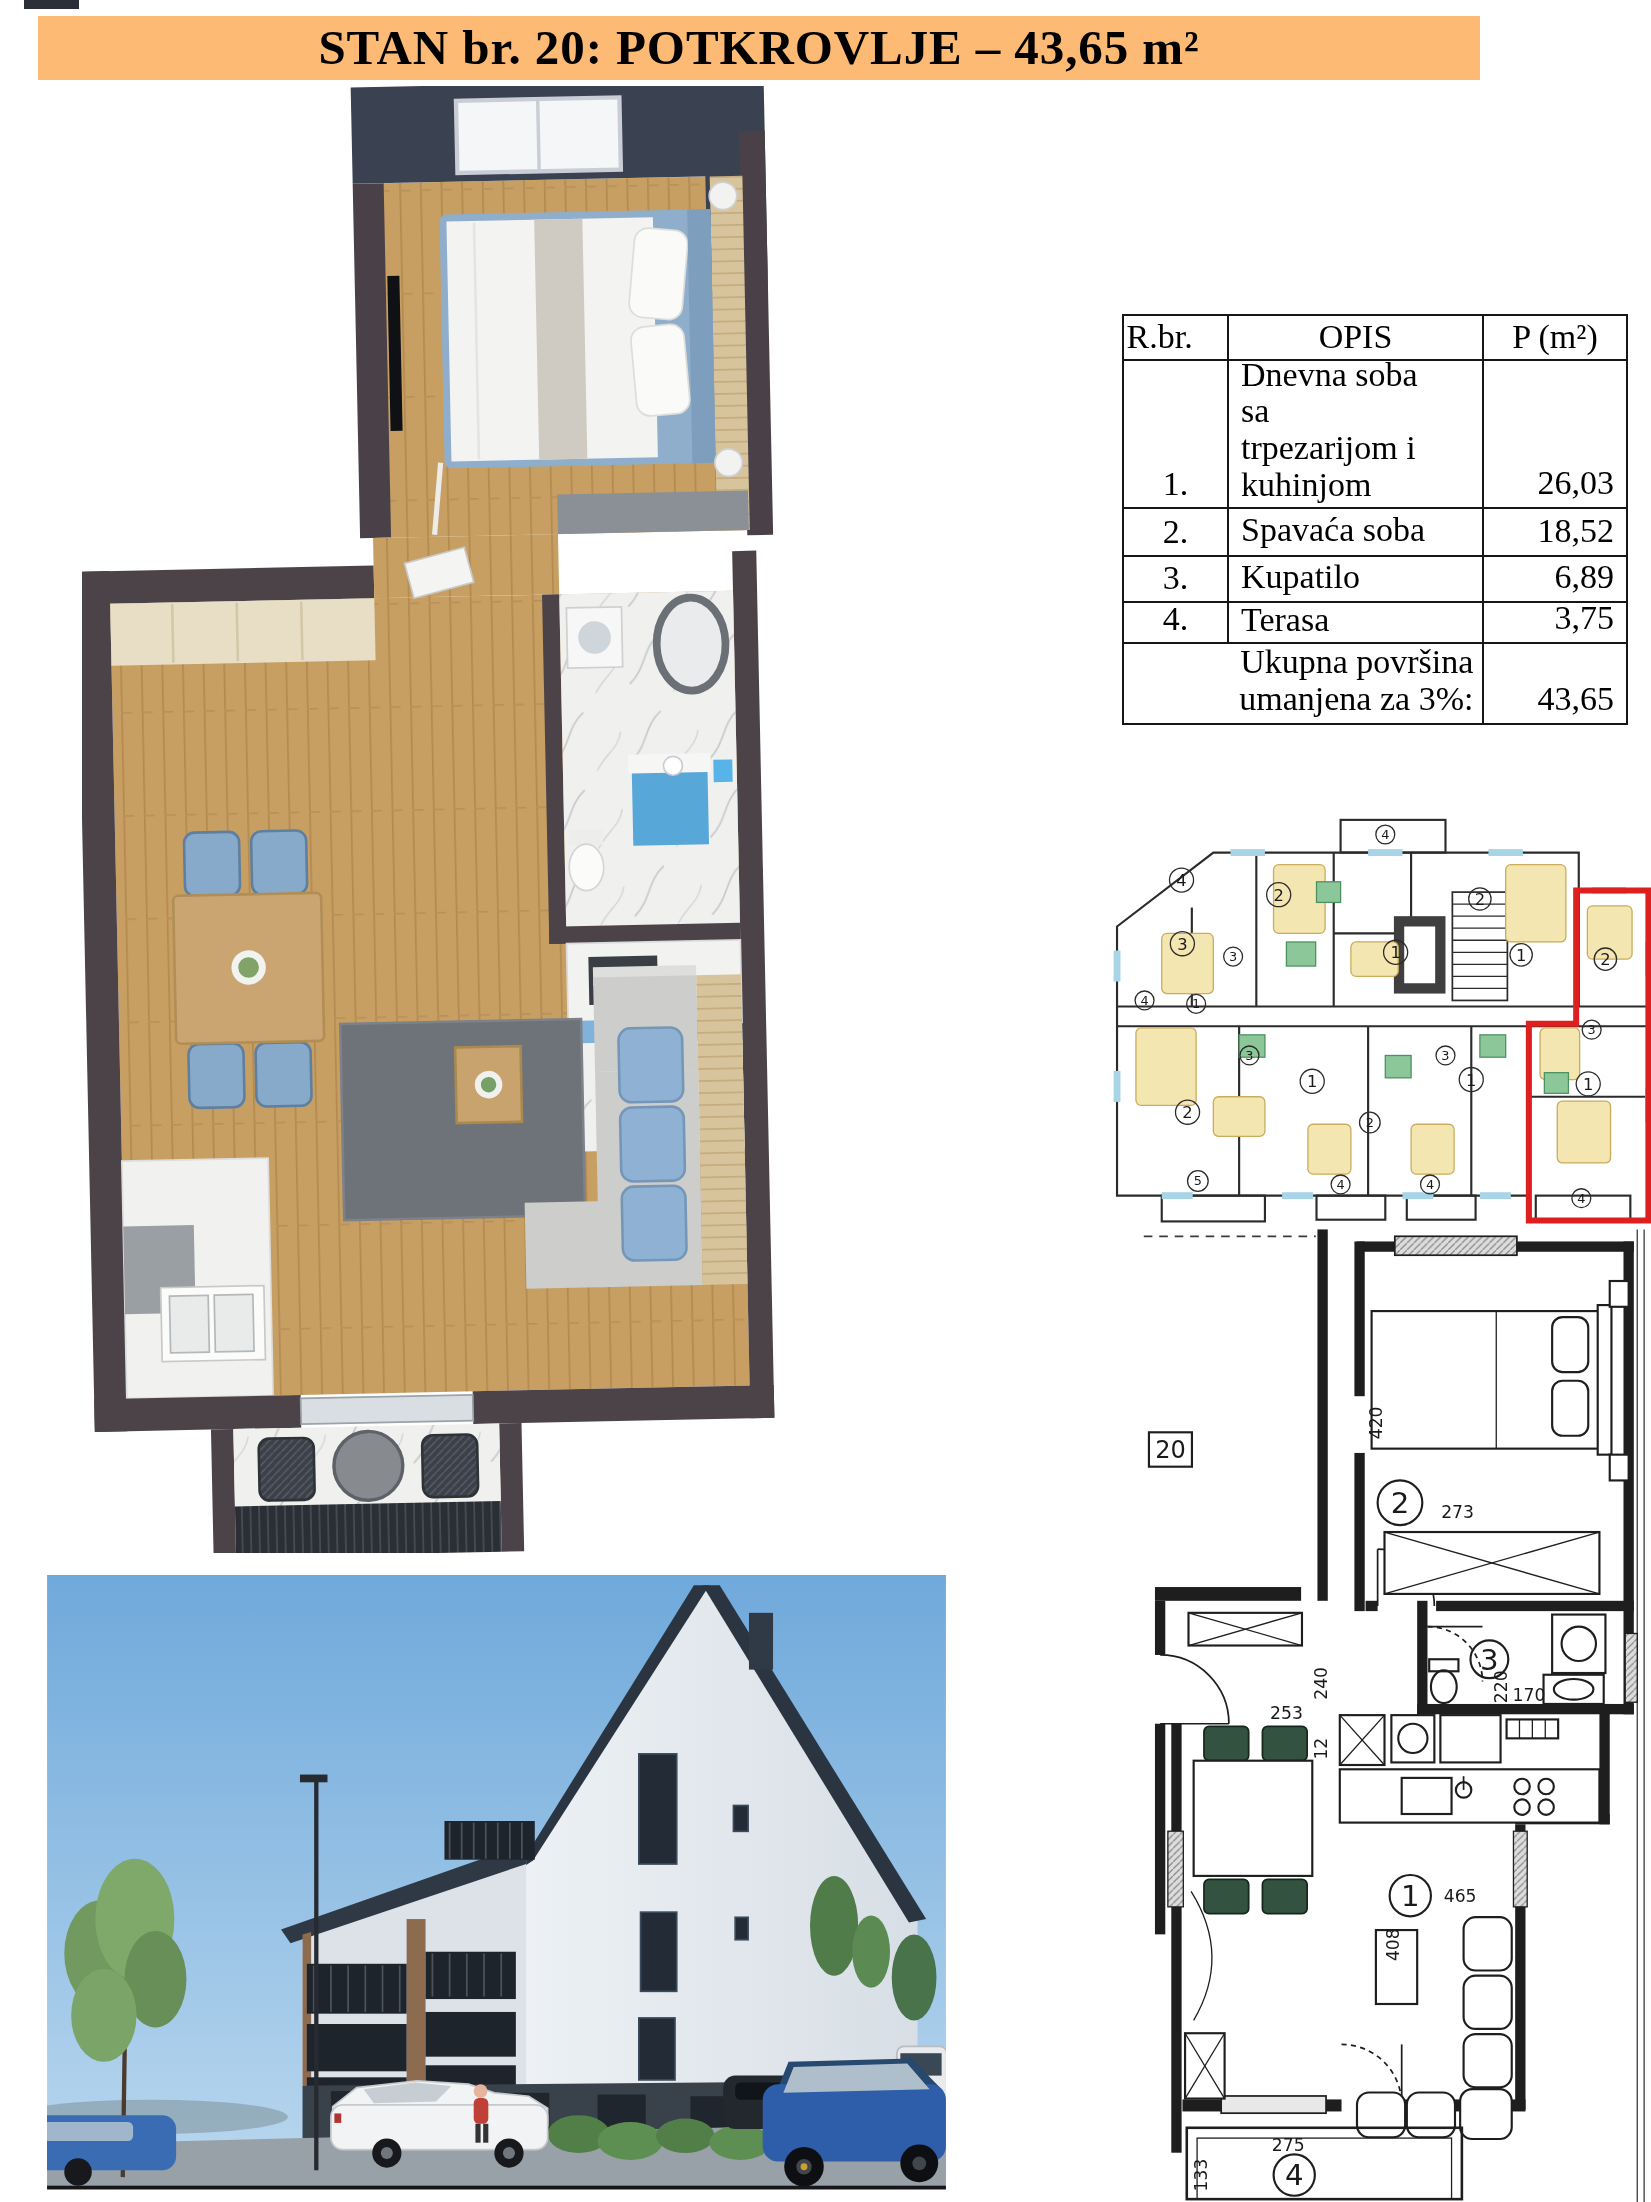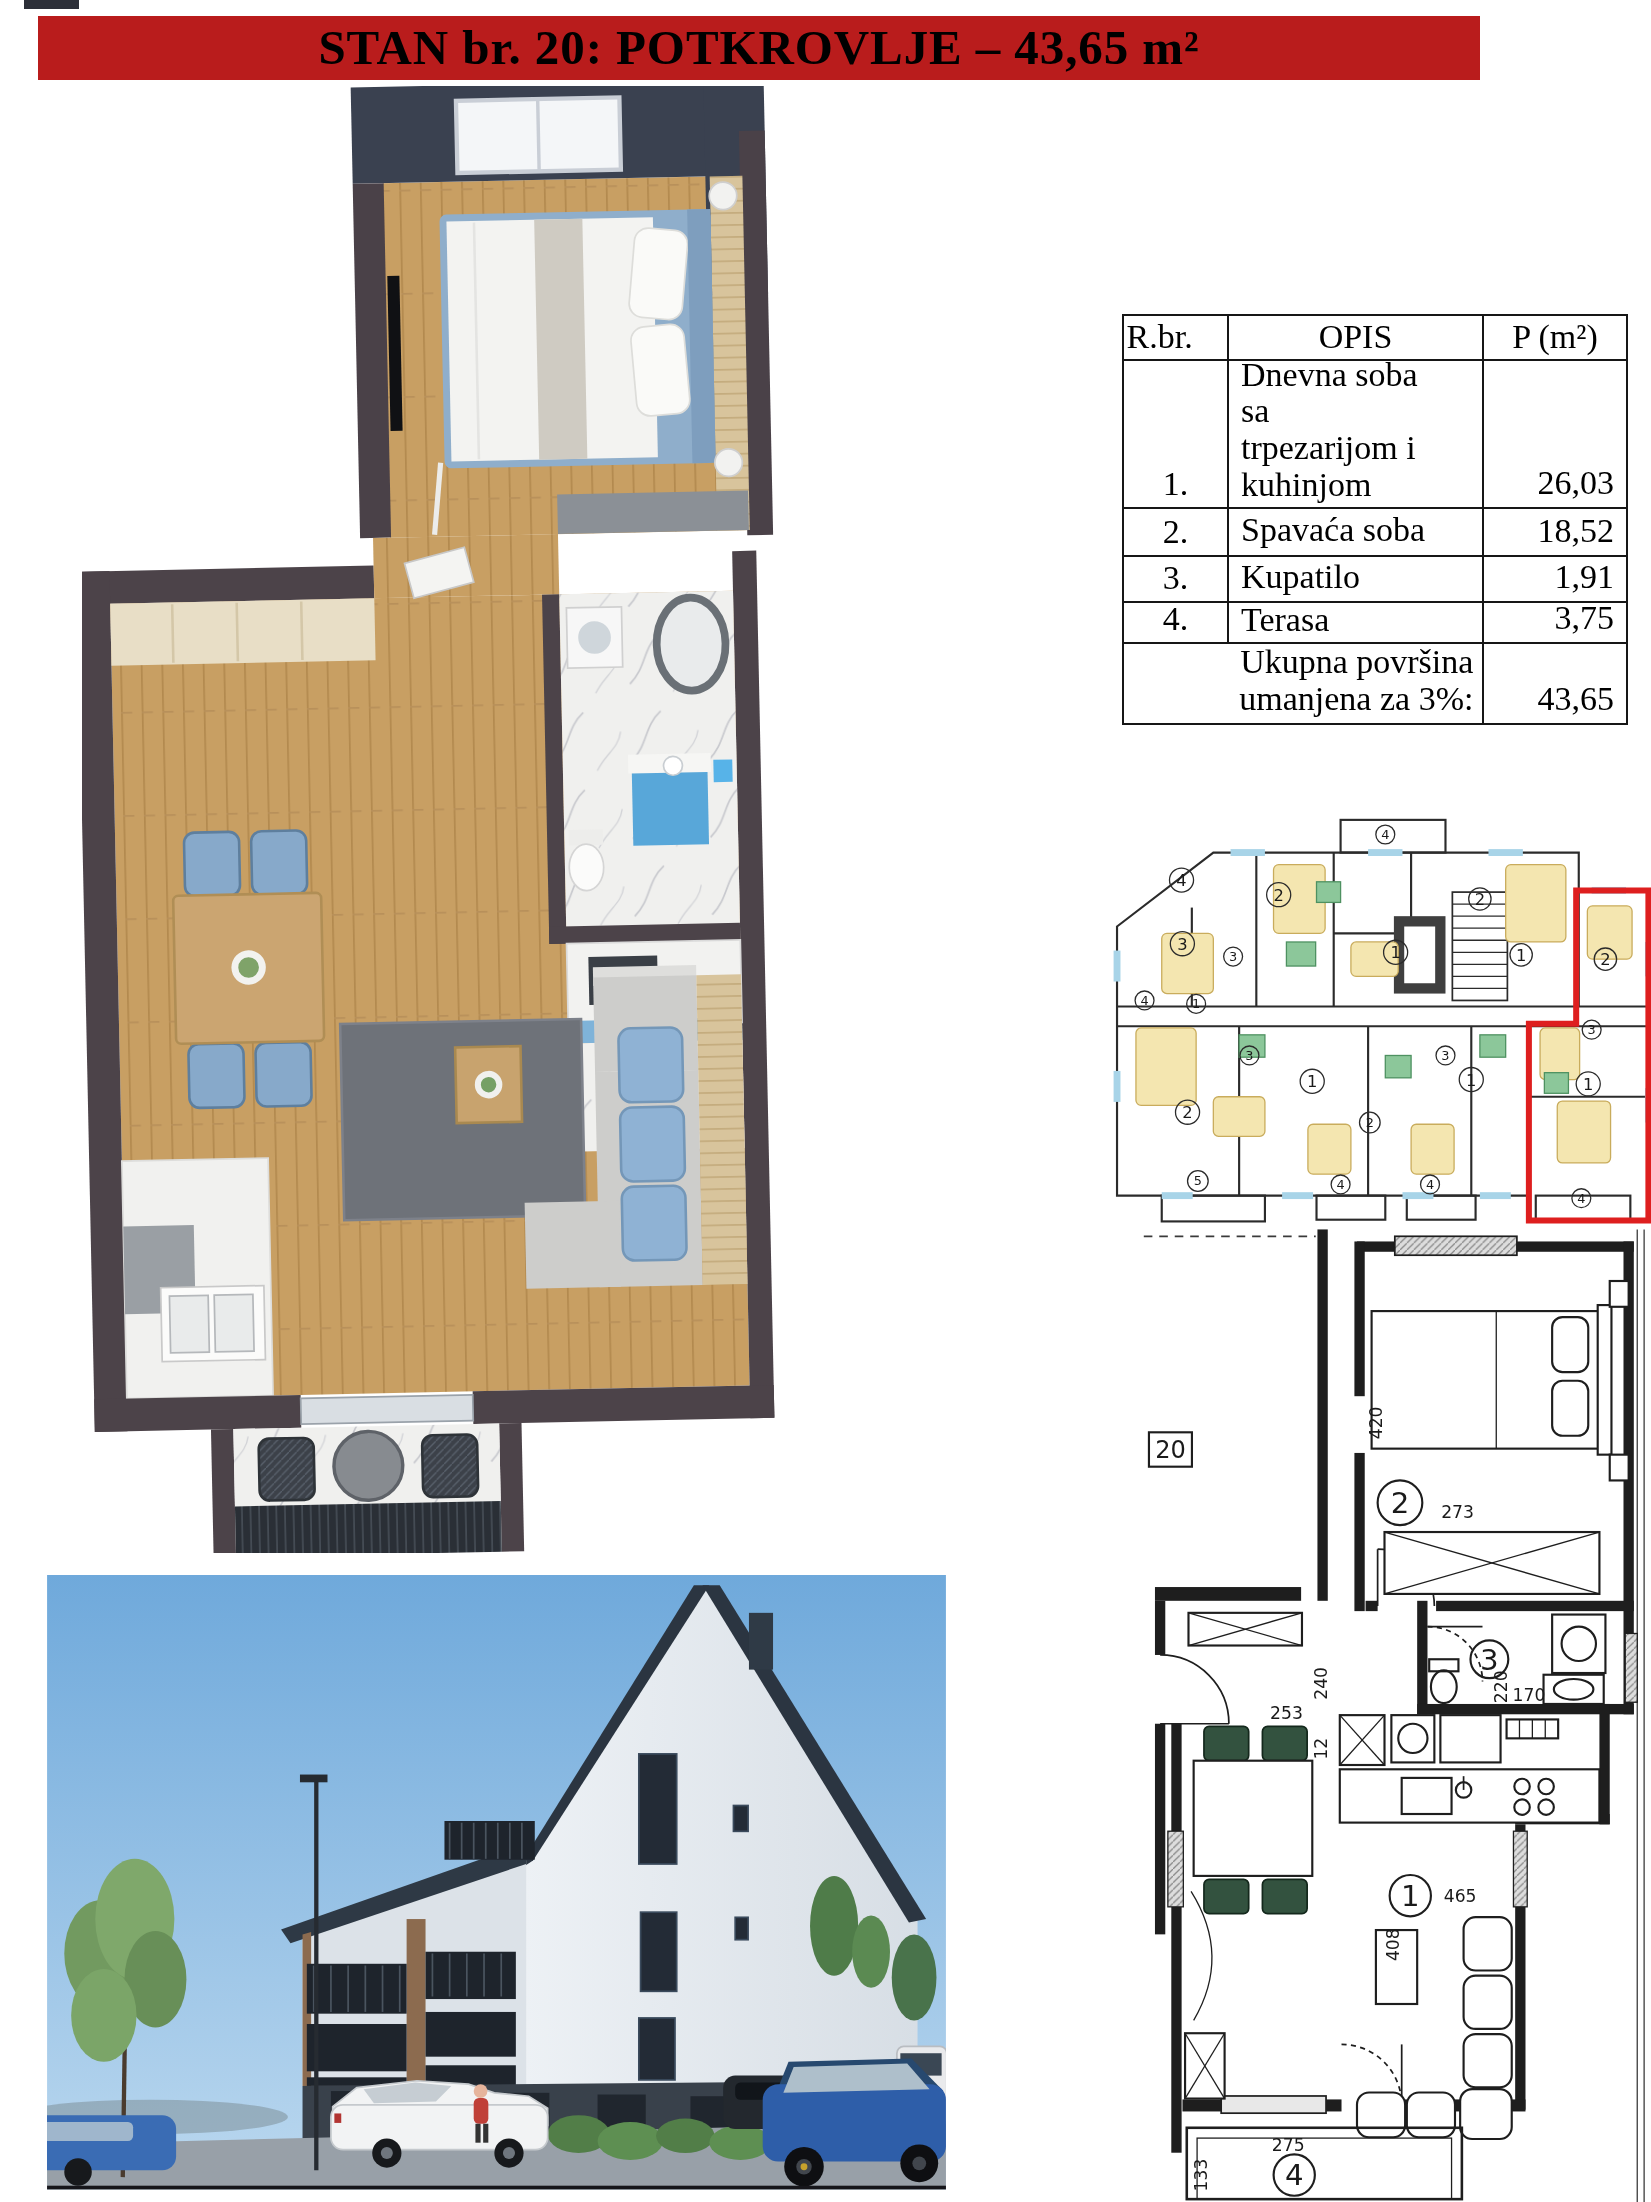--- a/index.html
+++ b/index.html
@@ -1,21 +1,21 @@
 <!DOCTYPE html>
 <html style="font-size:13.8px"><head>
 <meta charset="utf-8">
 <style>
   html,body{margin:0;padding:0;background:#fff;}
   .page{position:relative;width:1652px;height:2203px;background:#fff;overflow:hidden;
         font-family:"Liberation Serif",serif;color:#000;}
   .corner-mark{position:absolute;left:24px;top:0;width:55px;height:8.6px;background:#2c2f38;}
   
   .title-bar{position:absolute;left:38px;top:15.5px;width:1442px;height:64px;
-             background:#b91c1c;display:flex;align-items:center;justify-content:center;}
+             background:#fdba74;display:flex;align-items:center;justify-content:center;}
   .title-bar .t{font-size:49px;font-weight:bold;letter-spacing:0.9px;white-space:nowrap;}
   
   .area-table{position:absolute;left:1122px;top:314px;width:502px;
               border:2.6px solid #161616;display:grid;
               grid-template-columns:105px 255px 1fr;
               grid-template-rows:45px 148px 48px 46px 41px 79px;
               font-size:34px;line-height:1.08;background:#fff;}
   .area-table .c{border-right:2.6px solid #161616;border-bottom:2.6px solid #161616;
                  display:flex;box-sizing:border-box;overflow:hidden;}
   .area-table .c.last-col{border-right:none;}
@@ -207,21 +207,21 @@
     <div class="c numc">2.</div>
     <div class="c descc mid">
         <div>Spavaća soba</div>
       </div>
     <div class="c valc last-col">18,52</div>
 
     <div class="c numc">3.</div>
     <div class="c descc mid">
         <div>Kupatilo</div>
       </div>
-    <div class="c valc last-col">1,91</div>
+    <div class="c valc last-col">6,89</div>
 
     <div class="c numc">4.</div>
     <div class="c descc mid">
         <div>Terasa</div>
       </div>
     <div class="c valc last-col">3,75</div>
 
     <div class="c footlbl last-row">
       <div>Ukupna površina</div>
       <div>umanjena za 3%:</div>

